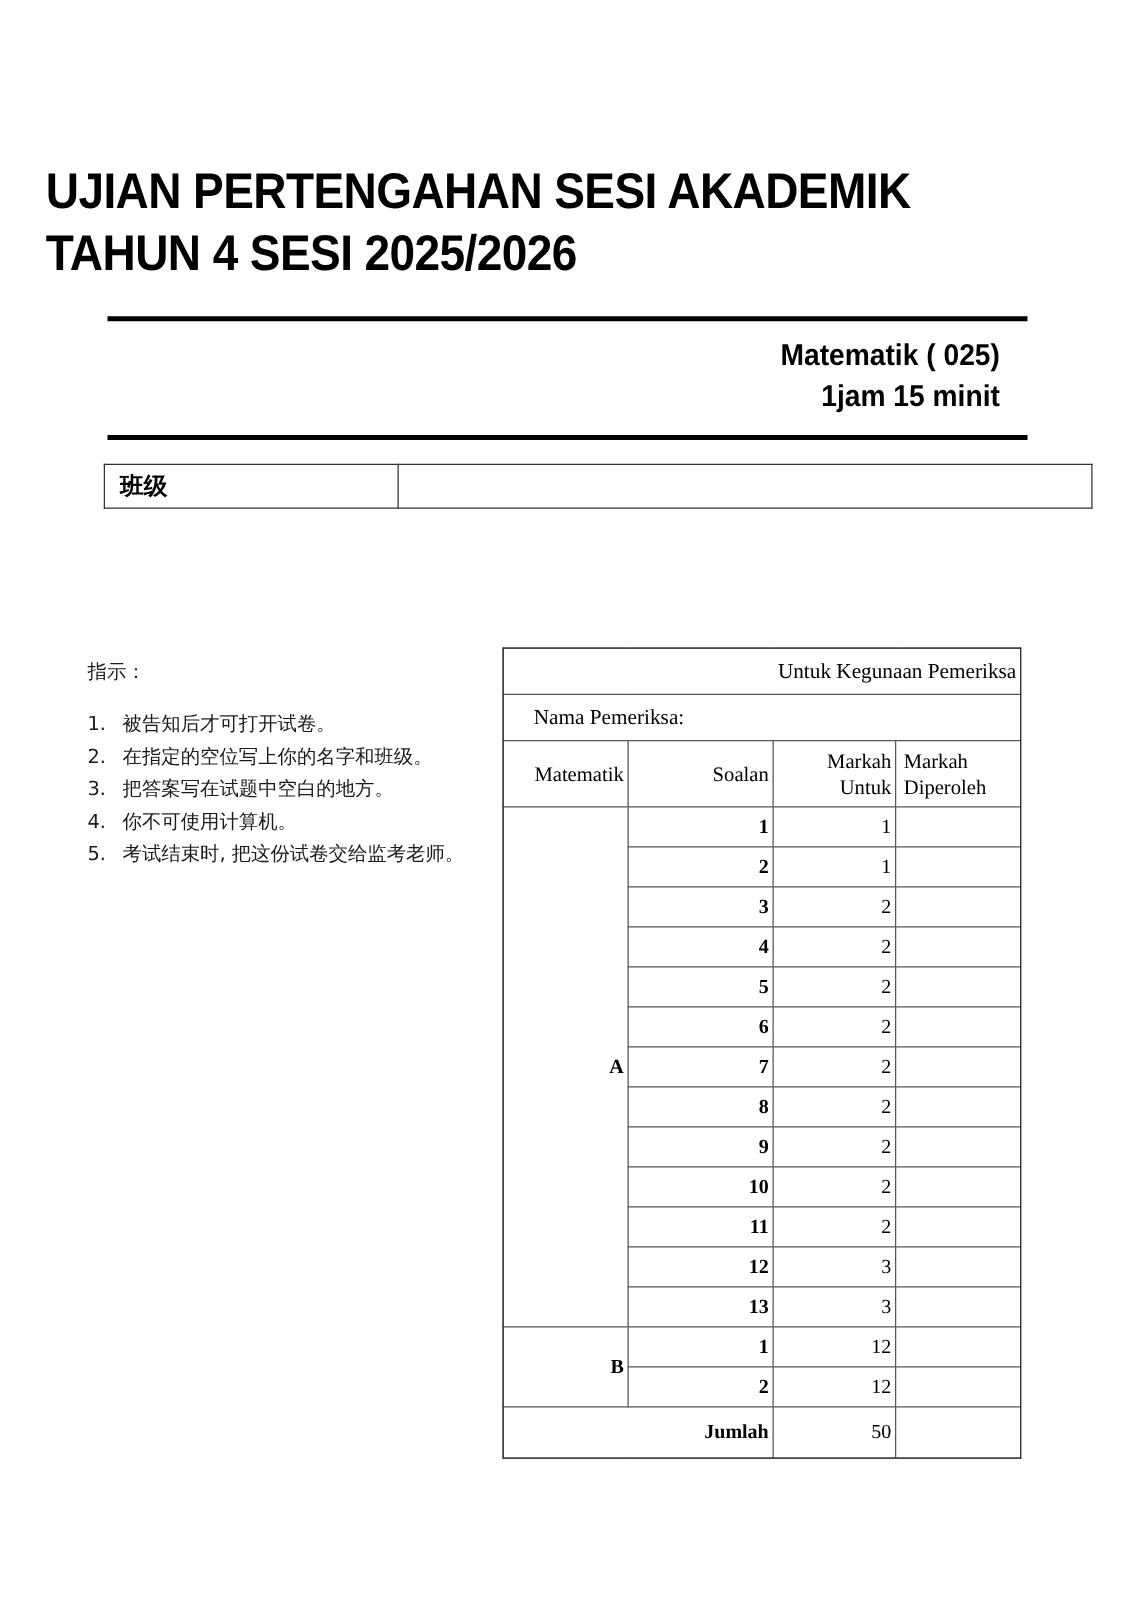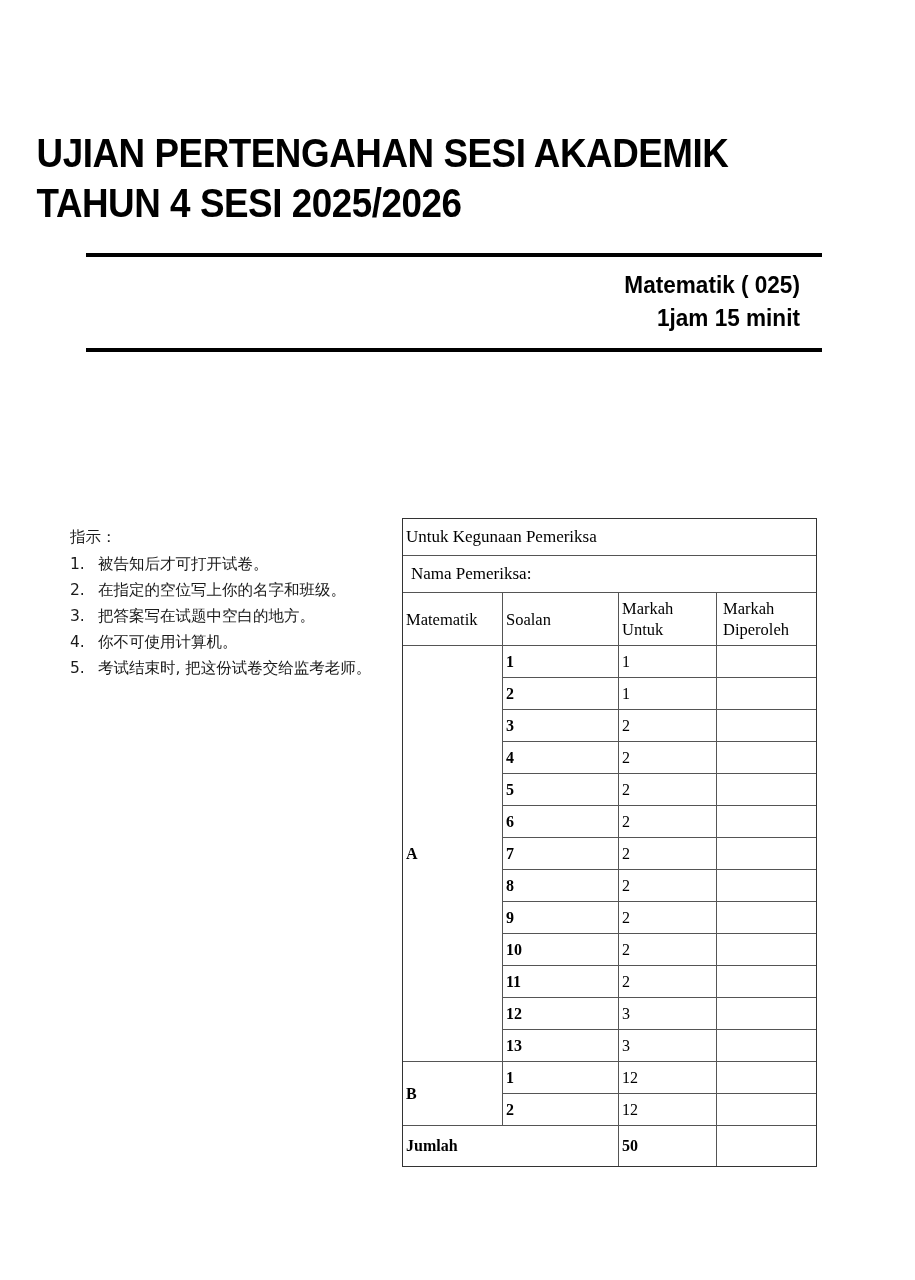--- a/index.html
+++ b/index.html
@@ -91,21 +91,21 @@
     position: absolute;
     left: 70px;
     top: 524px;
     width: 320px;
     font-family: "DejaVu Sans", "Liberation Sans", sans-serif;
     font-size: 15.5px;
     line-height: 26px;
     color: #1a1a1a;
   }
   #instructions .ins-heading {
-    margin-bottom: 1px;
+    margin-bottom: 16px;
   }
   #instructions ol {
     margin: 0;
     padding: 0;
     list-style: none;
   }
   #instructions li {
     display: flex;
     align-items: flex-start;
     margin: 0;
@@ -123,32 +123,32 @@
     position: absolute;
     left: 402px;
     top: 518px;
     width: 414px;
     border-collapse: collapse;
     table-layout: fixed;
     font-size: 16px;
   }
   #examiner-table td {
     border: 1px solid #555555;
-    text-align: left;
+    text-align: right;
     vertical-align: middle;
     padding: 0 3px;
   }
   #examiner-table td.title-cell {
     height: 36px;
     font-size: 17px;
   }
   #examiner-table td.nama-cell {
     height: 36px;
     text-align: left;
-    padding-left: 8px;
+    padding-left: 24px;
     font-size: 17px;
   }
   #examiner-table td.col-head {
     height: 52px;
     line-height: 21px;
     font-size: 16.5px;
   }
   #examiner-table td.col-head.left-align {
     text-align: left;
     padding-left: 6px;
@@ -162,21 +162,21 @@
   #examiner-table td.section {
     font-weight: bold;
     font-size: 16px;
   }
   #examiner-table td.total-label {
     height: 40px;
     font-weight: bold;
   }
   #examiner-table td.total-value {
     height: 40px;
-    font-weight: bold;
+    font-weight: normal;
   }
   
   #examiner-table {
     outline: 1.5px solid #333333;
     outline-offset: -1px;
   }
   .col-bahagian { width: 100px; }
   .col-soalan   { width: 116px; }
   .col-penuh    { width: 98px; }
   .col-peroleh  { width: 100px; }
@@ -191,20 +191,24 @@
 
 <div class="hrule" id="rule-top"></div>
 <div id="subtitle-block">
   <div class="subtitle-line">Matematik ( 025)</div>
   <div class="subtitle-line">1jam 15 minit</div>
 </div>
 <div class="hrule" id="rule-bottom"></div>
 
 <table id="identity-table">
   <tbody>
+    <tr>
+      <td class="id-label">班级</td>
+      <td class="id-blank"></td>
+    </tr>
   </tbody>
 </table>
 
 <div id="instructions">
   <div class="ins-heading">指示：</div>
   <ol>
     <li>
       <span class="num">1.</span>
       <span class="txt">被告知后才可打开试卷。</span>
     </li>

